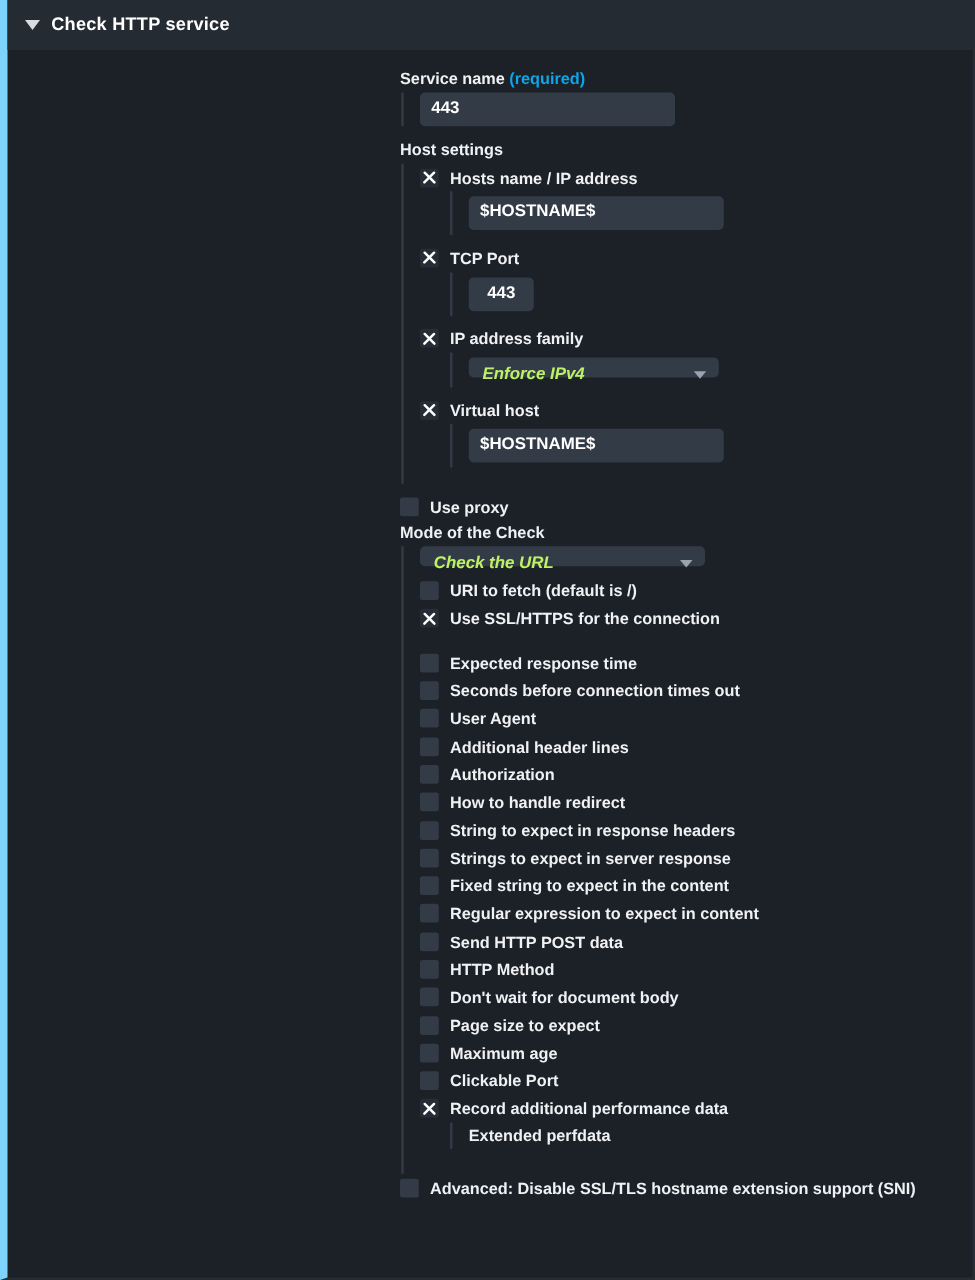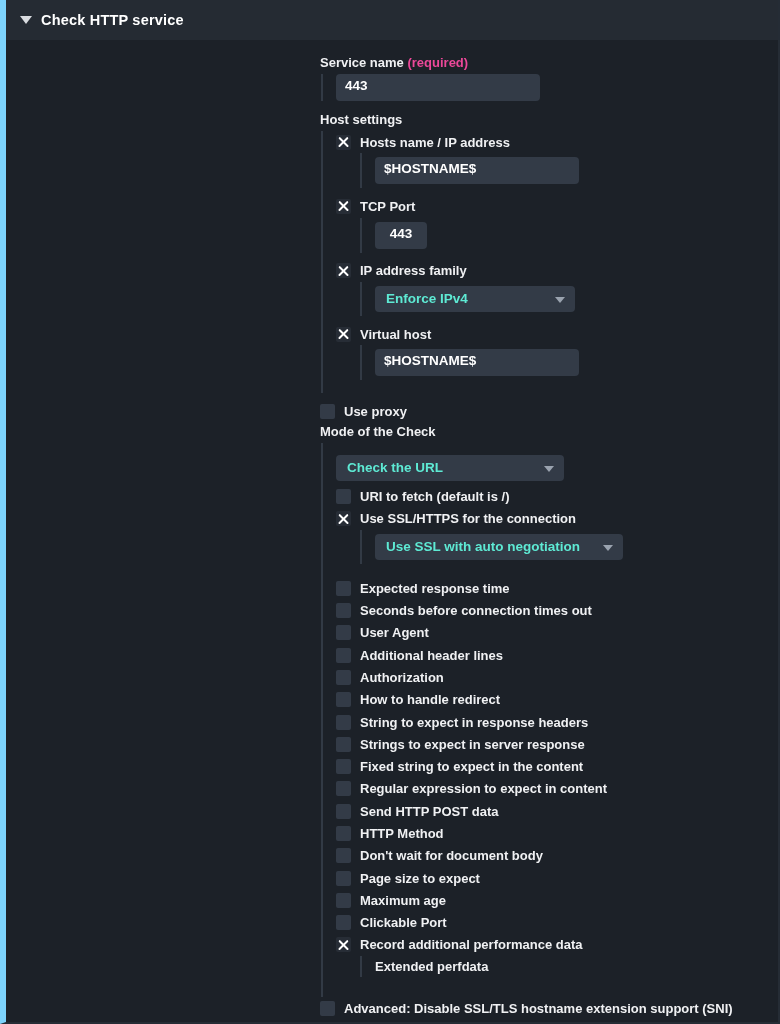--- a/index.html
+++ b/index.html
@@ -69,21 +69,21 @@
 
   .group-label {
     font-weight: bold;
     font-size: 13px;
     color: #f0f1f3;
     line-height: 20px;
     margin-top: 9px;
     margin-bottom: 1px;
   }
   .required {
-    color: #ec4899;
+    color: #0ea5e9;
     font-weight: bold;
   }
 
   
   .indent {
     border-left: 2px solid #323a45;
     padding-left: 13px;
     margin-left: 1px;
   }
 
@@ -105,41 +105,42 @@
   }
   .txt.w-svc  { width: 204px; }
   .txt.w-host { width: 204px; }
   .txt.w-port { width: 52px; text-align: center; padding: 0 6px; }
 
   
   .sel {
     position: relative;
     background: #333b47;
     border-radius: 4px;
-    height: 26px;
+    height: 16px;
     line-height: 26px;
-    color: #5eead4;
+    color: #bef264;
     font-size: 13.5px;
     font-weight: bold;
     padding: 0 28px 0 11px;
     box-sizing: border-box;
     display: inline-block;
     white-space: nowrap;
+    font-style: italic;
   }
   .sel .arr {
     position: absolute;
     right: 10px;
     top: 11px;
     width: 0; height: 0;
     border-left: 5px solid transparent;
     border-right: 5px solid transparent;
     border-top: 6px solid #9aa3af;
   }
   .sel.w-ipv4 { width: 200px; }
-  .sel.w-mode { width: 228px; margin-top: 12px; }
+  .sel.w-mode { width: 228px; }
   .sel.w-ssl  { width: 248px; }
 
   
   .cbrow {
     display: flex;
     align-items: center;
     height: 22.3px;
   }
   .cb {
     width: 15px;
@@ -286,26 +287,20 @@
         <div class="cbrow">
           <span class="cb"></span>
           <span class="cblabel">URI to fetch (default is /)</span>
         </div>
 
         
         <div class="cbrow">
           <span class="cb on"></span>
           <span class="cblabel">Use SSL/HTTPS for the connection</span>
         </div>
-        <div class="subfield">
-          <div class="sel w-ssl">
-            <span>Use SSL with auto negotiation</span>
-            <span class="arr"></span>
-          </div>
-        </div>
 
         <div class="spacer-md"></div>
 
         
         <div id="options-list">
             <div class="cbrow">
               <span class="cb"></span>
               <span class="cblabel">Expected response time</span>
             </div>
             <div class="cbrow">

